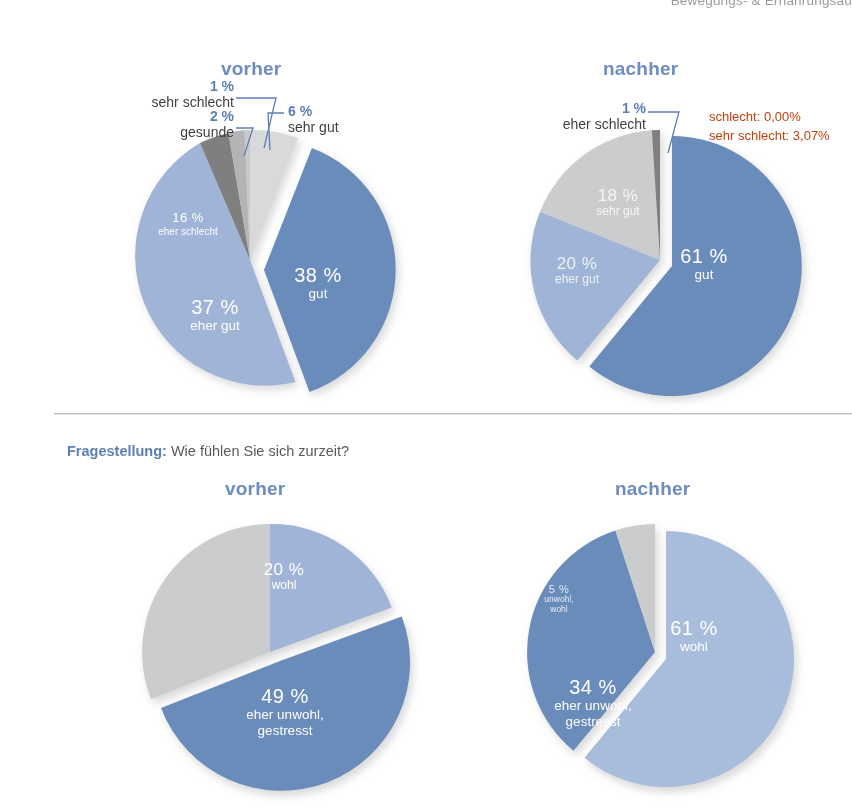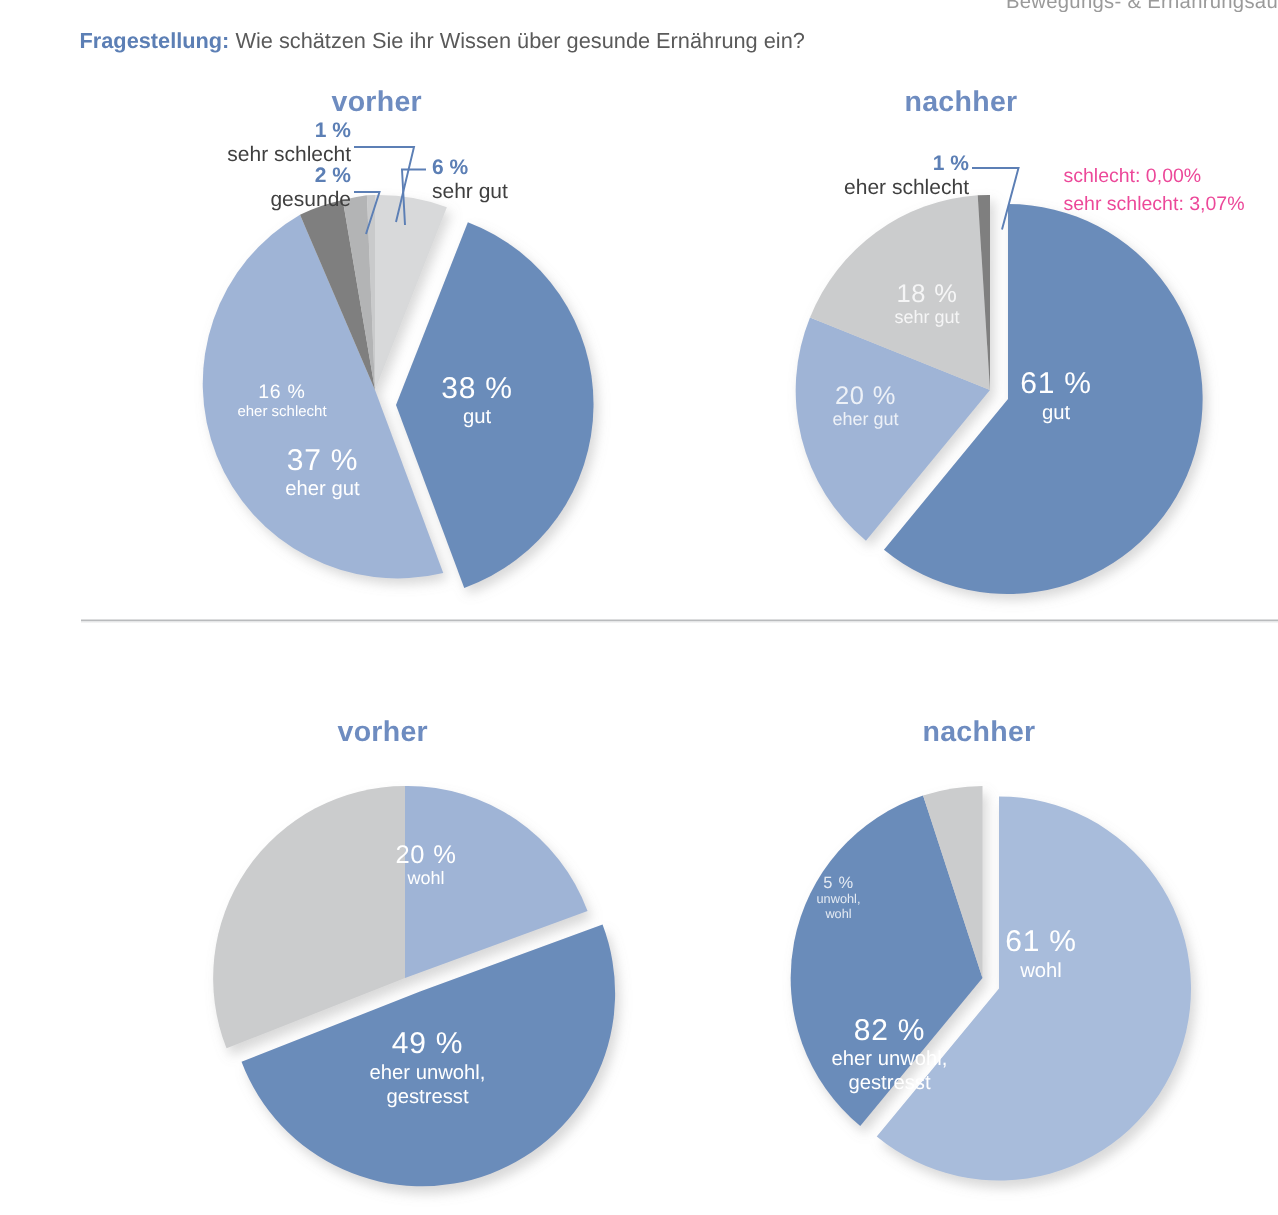--- a/index.html
+++ b/index.html
@@ -56,21 +56,21 @@
   .callout{position:absolute;white-space:nowrap;line-height:1.15;}
   .callout .pct{color:#5c7fb5;font-weight:bold;font-size:14px;}
   .callout .cat{color:#3f3f3f;font-size:14px;}
 
   #co-sehr-schlecht{left:118px;top:78px;text-align:right;width:116px;}
   #co-schlecht{left:118px;top:108px;text-align:right;width:116px;}
   #co-sehr-gut{left:288px;top:103px;text-align:left;}
   #co-eher-schlecht-2{left:530px;top:100px;text-align:right;width:116px;}
 
   .zero-note{
-    position:absolute;left:709px;top:108px;font-size:13px;color:#ec4899;
+    position:absolute;left:709px;top:108px;font-size:13px;color:#c2410c;
     line-height:1.45;white-space:nowrap;
   }
 
   
   .leader{position:absolute;overflow:visible;pointer-events:none;}
 
   
   .slice-label{
     position:absolute;text-align:center;white-space:nowrap;line-height:1.12;
     color:#ffffff;
@@ -85,23 +85,23 @@
   .sl-sm .pct{font-size:13px;}
   .sl-sm .cat{font-size:10px;}
   .sl-xs .pct{font-size:11px;}
   .sl-xs .cat{font-size:8.5px;}
 
   .on-dark{color:#ffffff;}
   .on-gray{color:#ffffff;}
   .faint{color:#ffffff;opacity:.82;}
 
   
-  #sl1-gut{left:268px;top:248px;width:100px;}
+  #sl1-gut{left:268px;top:264px;width:100px;}
   #sl1-ehergut{left:150px;top:282px;width:130px;margin-top:14px;}
-  #sl1-eherschlecht{left:133px;top:211px;width:110px;margin-top:43px;}
+  #sl1-eherschlecht{left:133px;top:211px;width:110px;}
 
   
   #sl2-gut{left:654px;top:245px;width:100px;}
   #sl2-ehergut{left:522px;top:254px;width:110px;}
   #sl2-sehrgut{left:573px;top:186px;width:90px;}
 
   
   #sl3-wohl{left:238px;top:560px;width:92px;}
   #sl3-unwohl{left:140px;top:626px;width:118px;}
   #sl3-eherunwohl{left:210px;top:685px;width:150px;}
@@ -111,24 +111,20 @@
   #sl4-eherunwohl{left:522px;top:676px;width:142px;}
   #sl4-unwohl{left:527px;top:583px;width:64px;}
 </style>
 </head>
 <body>
 
 <div class="page">
 
   <div class="doc-header">Bewegungs- &amp; Ernährungsau</div>
 
-  <div class="question" id="question-1">
-    <span class="q-label">Fragestellung:</span>
-    <span class="q-text">Wie schätzen Sie ihr Wissen über gesunde Ernährung ein?</span>
-  </div>
 
   <div class="chart-title" id="title-1">vorher</div>
   <div class="chart-title" id="title-2">nachher</div>
 
   <div class="pie-wrap" id="pie-1">
     <svg class="pie-svg" width="310" height="290" viewBox="0 0 310 290" aria-hidden="true">
       <defs>
         <filter id="sh1" x="-20%" y="-20%" width="150%" height="150%">
           <feDropShadow dx="3" dy="4" stdDeviation="4" flood-color="#9a9a9a" flood-opacity="0.38"></feDropShadow>
         </filter>
@@ -228,20 +224,24 @@
     <span class="pct">20 %</span>
     <span class="cat">eher gut</span>
   </div>
   <div class="slice-label sl-md faint" id="sl2-sehrgut">
     <span class="pct">18 %</span>
     <span class="cat">sehr gut</span>
   </div>
 
   <div class="divider"></div>
 
+  <div class="question" id="question-2">
+    <span class="q-label">Fragestellung:</span>
+    <span class="q-text">Wie fühlen Sie sich zurzeit?</span>
+  </div>
 
   <div class="chart-title" id="title-3">vorher</div>
   <div class="chart-title" id="title-4">nachher</div>
 
   <div class="pie-wrap" id="pie-3">
     <svg class="pie-svg" width="300" height="300" viewBox="0 0 300 300" aria-hidden="true">
       <defs>
         <filter id="sh3" x="-20%" y="-20%" width="150%" height="150%">
           <feDropShadow dx="3" dy="5" stdDeviation="4" flood-color="#9a9a9a" flood-opacity="0.38"></feDropShadow>
         </filter>
@@ -287,21 +287,21 @@
         </g>
       </g>
     </svg>
   </div>
 
   <div class="slice-label sl-lg on-dark" id="sl4-wohl">
     <span class="pct">61 %</span>
     <span class="cat">wohl</span>
   </div>
   <div class="slice-label sl-lg on-dark" id="sl4-eherunwohl">
-    <span class="pct">82 %</span>
+    <span class="pct">34 %</span>
     <span class="cat">eher unwohl,</span>
     <span class="cat">gestresst</span>
   </div>
   <div class="slice-label sl-xs faint" id="sl4-unwohl">
     <span class="pct">5 %</span>
     <span class="cat">unwohl,</span>
     <span class="cat">wohl</span>
   </div>
 
 </div>

